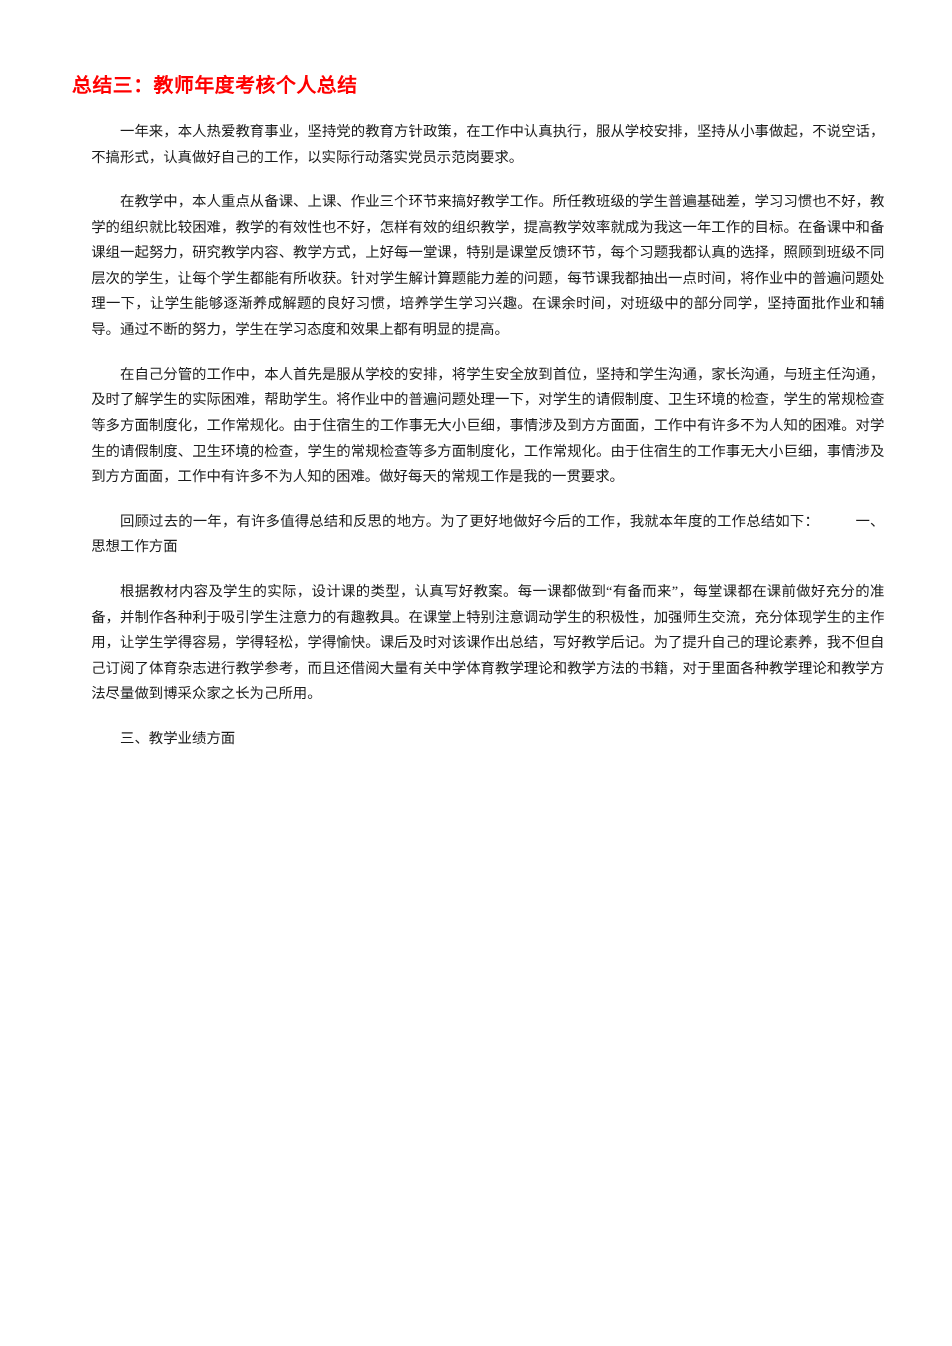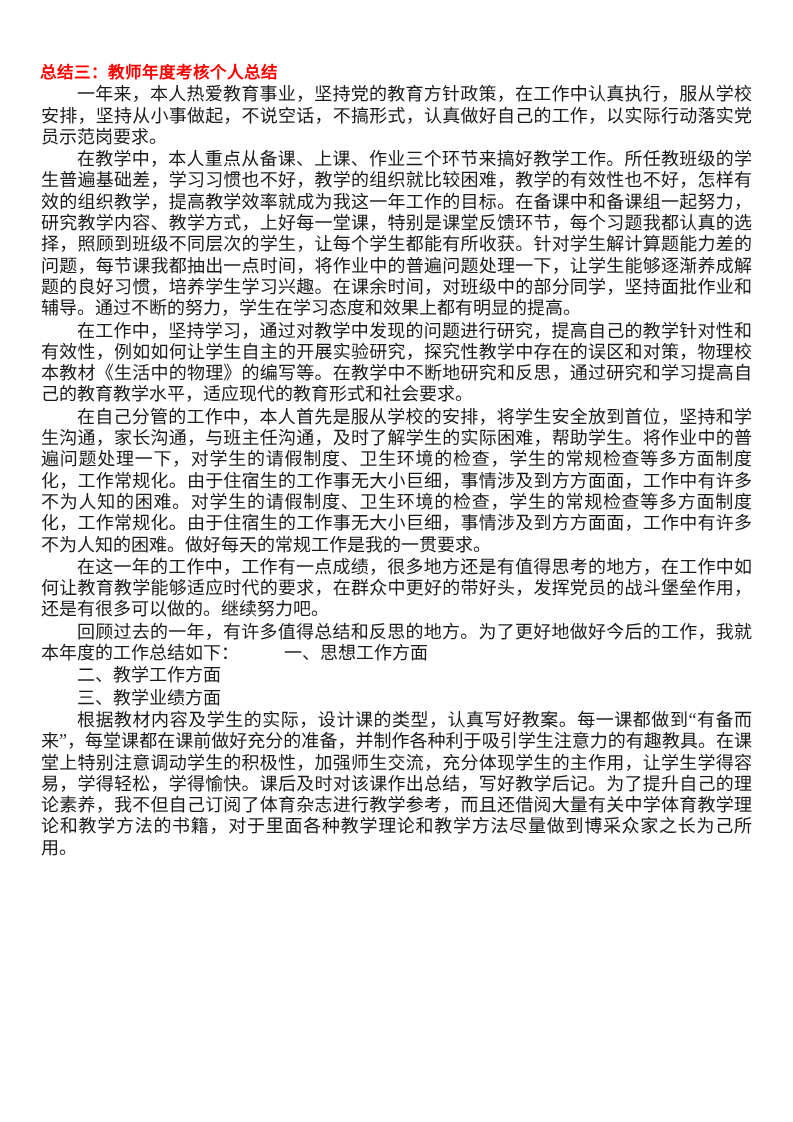--- a/index.html
+++ b/index.html
@@ -7,61 +7,58 @@
     padding: 0;
     background: #ffffff;
   }
   .page {
     position: relative;
     width: 793px;
     height: 1122px;
     margin: 0 auto;
     background: #ffffff;
     box-sizing: border-box;
-    padding: 62px 40px 0 40px;
+    padding: 62px 40px 0 60px;
     overflow: hidden;
     font-family: "Liberation Serif", "DejaVu Serif", serif;
     color: #1a1a1a;
   }
   .doc-section {
     margin: 0;
   }
   .doc-heading {
     margin: 0;
     color: #ff0000;
     font-family: "Liberation Sans", "DejaVu Sans", sans-serif;
     font-weight: bold;
     font-size: 16.5px;
     line-height: 21.3px;
     letter-spacing: 0.5px;
   }
   .doc-paragraph {
-    margin: 1px;
-    font-size: 18px;
+    margin: 16px;
+    font-size: 12px;
     line-height: 21.3px;
     text-align: justify;
     text-indent: 2em;
     word-break: break-all;
     font-family: Liberation Serif, serif;
   }
 </style>
 </head>
 <body>
 
 <div class="page">
 
   <section class="doc-section">
     <h2 class="doc-heading">总结三：教师年度考核个人总结</h2>
     <p class="doc-paragraph">一年来，本人热爱教育事业，坚持党的教育方针政策，在工作中认真执行，服从学校安排，坚持从小事做起，不说空话，不搞形式，认真做好自己的工作，以实际行动落实党员示范岗要求。</p>
     <p class="doc-paragraph">在教学中，本人重点从备课、上课、作业三个环节来搞好教学工作。所任教班级的学生普遍基础差，学习习惯也不好，教学的组织就比较困难，教学的有效性也不好，怎样有效的组织教学，提高教学效率就成为我这一年工作的目标。在备课中和备课组一起努力，研究教学内容、教学方式，上好每一堂课，特别是课堂反馈环节，每个习题我都认真的选择，照顾到班级不同层次的学生，让每个学生都能有所收获。针对学生解计算题能力差的问题，每节课我都抽出一点时间，将作业中的普遍问题处理一下，让学生能够逐渐养成解题的良好习惯，培养学生学习兴趣。在课余时间，对班级中的部分同学，坚持面批作业和辅导。通过不断的努力，学生在学习态度和效果上都有明显的提高。</p>
-    <p class="doc-paragraph">在工作中，坚持学习，通过对教学中发现的问题进行研究，提高自己的教学针对性和有效性，例如如何让学生自主的开展实验研究，探究性教学中存在的误区和对策，物理校本教材《生活中的物理》的编写等。在教学中不断地研究和反思，通过研究和学习提高自己的教育教学水平，适应现代的教育形式和社会要求。</p>
     <p class="doc-paragraph">在自己分管的工作中，本人首先是服从学校的安排，将学生安全放到首位，坚持和学生沟通，家长沟通，与班主任沟通，及时了解学生的实际困难，帮助学生。将作业中的普遍问题处理一下，对学生的请假制度、卫生环境的检查，学生的常规检查等多方面制度化，工作常规化。由于住宿生的工作事无大小巨细，事情涉及到方方面面，工作中有许多不为人知的困难。对学生的请假制度、卫生环境的检查，学生的常规检查等多方面制度化，工作常规化。由于住宿生的工作事无大小巨细，事情涉及到方方面面，工作中有许多不为人知的困难。做好每天的常规工作是我的一贯要求。</p>
-    <p class="doc-paragraph">在这一年的工作中，工作有一点成绩，很多地方还是有值得思考的地方，在工作中如何让教育教学能够适应时代的要求，在群众中更好的带好头，发挥党员的战斗堡垒作用，还是有很多可以做的。继续努力吧。</p>
   </section>
 
   <section class="doc-section">
     <p class="doc-paragraph">回顾过去的一年，有许多值得总结和反思的地方。为了更好地做好今后的工作，我就本年度的工作总结如下：　　　一、思想工作方面</p>
-    <p class="doc-paragraph">二、教学工作方面</p>
+    <p class="doc-paragraph">根据教材内容及学生的实际，设计课的类型，认真写好教案。每一课都做到“有备而来”，每堂课都在课前做好充分的准备，并制作各种利于吸引学生注意力的有趣教具。在课堂上特别注意调动学生的积极性，加强师生交流，充分体现学生的主作用，让学生学得容易，学得轻松，学得愉快。课后及时对该课作出总结，写好教学后记。为了提升自己的理论素养，我不但自己订阅了体育杂志进行教学参考，而且还借阅大量有关中学体育教学理论和教学方法的书籍，对于里面各种教学理论和教学方法尽量做到博采众家之长为己所用。</p>
     <p class="doc-paragraph">三、教学业绩方面</p>
-    <p class="doc-paragraph">根据教材内容及学生的实际，设计课的类型，认真写好教案。每一课都做到“有备而来”，每堂课都在课前做好充分的准备，并制作各种利于吸引学生注意力的有趣教具。在课堂上特别注意调动学生的积极性，加强师生交流，充分体现学生的主作用，让学生学得容易，学得轻松，学得愉快。课后及时对该课作出总结，写好教学后记。为了提升自己的理论素养，我不但自己订阅了体育杂志进行教学参考，而且还借阅大量有关中学体育教学理论和教学方法的书籍，对于里面各种教学理论和教学方法尽量做到博采众家之长为己所用。</p>
   </section>
 
 </div>
 
 </body></html>

